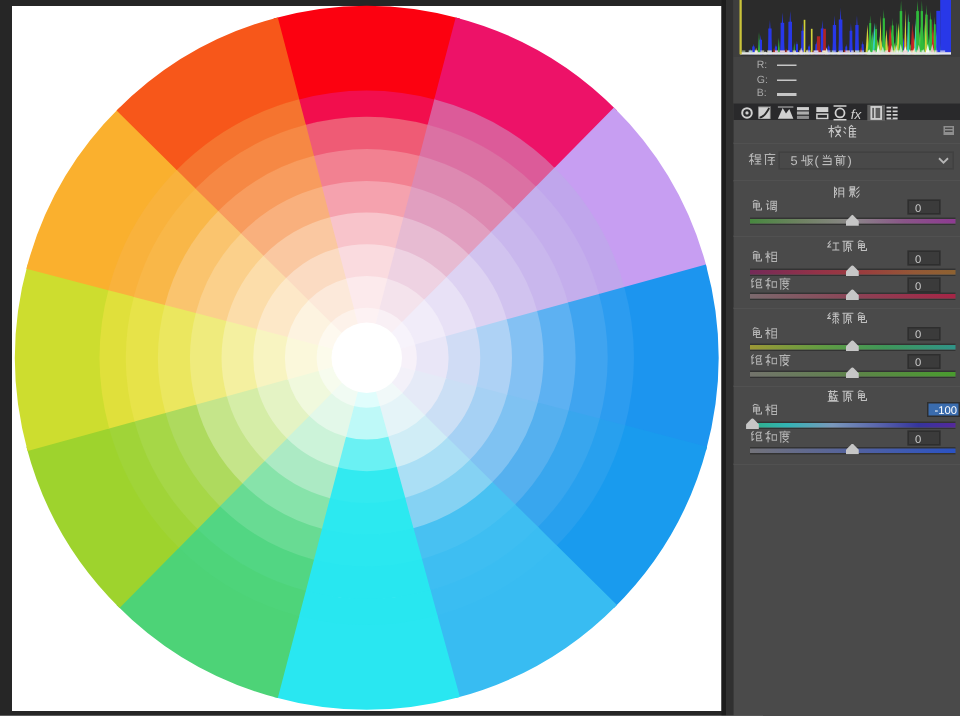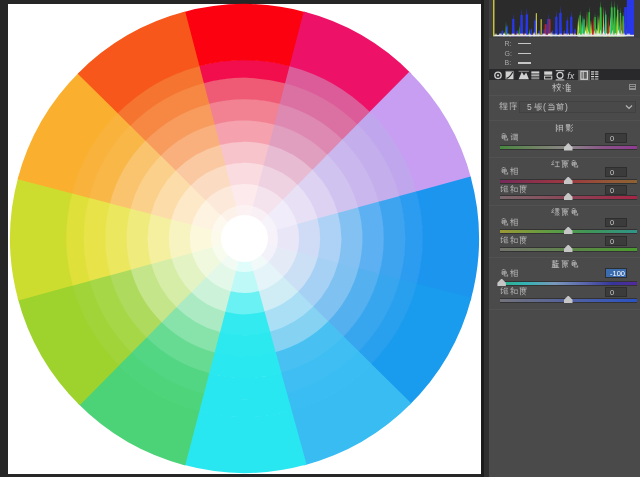--- a/index.html
+++ b/index.html
@@ -484,21 +484,21 @@
       </svg>
     </div>
     <div style="position:absolute;left:500px;top:268.5px;display:flex;gap:1px">
       <svg width="8.5" height="8.5" viewBox="0 0 100 100" style="vertical-align:top">
         <path d="M38,4 L24,18 M38,6 L64,14 M28,30 H74 V58 H28 Z M28,44 H74 M50,30 V58 M28,58 V66 M50,58 V82 H90 M90,82 V66" fill="none" stroke="#b5b5b5" stroke-width="8" stroke-linecap="round"></path>
       </svg>
       <svg width="8.5" height="8.5" viewBox="0 0 100 100" style="vertical-align:top">
         <path d="M22,6 V92 M4,28 H42 M22,34 L8,56 M22,34 L36,56 M54,14 H92 V86 H54 Z M54,38 H92 M54,62 H92" fill="none" stroke="#b5b5b5" stroke-width="8" stroke-linecap="round"></path>
       </svg>
     </div>
-    <div style="position:absolute;left:605px;top:268px;width:22px;height:9.5px;background:#3a6cae;border:1px solid #2e2e2e;box-sizing:border-box;font-family:'Liberation Sans',sans-serif;font-size:7.5px;line-height:7.5px;color:#ffffff;padding-left:4px;padding-top:0.5px">-100</div>
+    <div style="position:absolute;left:618px;top:268px;width:22px;height:9.5px;background:#3a6cae;border:1px solid #2e2e2e;box-sizing:border-box;font-family:'Liberation Sans',sans-serif;font-size:7.5px;line-height:7.5px;color:#ffffff;padding-left:4px;padding-top:0.5px">-100</div>
     <div style="position:absolute;left:500.0px;top:281.5px;width:136.5px;height:3px;background:linear-gradient(90deg,#2fae86,#32b4b4 18%,#7a98bb 40%,#5a66ac 62%,#35359c 82%,#55289c);box-shadow:0 -1px 0 rgba(0,0,0,0.3),0 1px 0 rgba(0,0,0,0.3)"></div>
     <div style="position:absolute;left:497.388px;top:278.5px;width:8.5px;height:7.5px;background:#c6c6c6;clip-path:polygon(0% 100%,0% 58%,50% 0%,100% 58%,100% 100%)"></div>
     <div style="position:absolute;left:500px;top:287px;display:flex;gap:1px">
       <svg width="8.5" height="8.5" viewBox="0 0 100 100" style="vertical-align:top">
         <path d="M26,6 L12,22 M12,30 H28 M16,30 V78 M16,78 L30,66 M56,14 L44,30 M56,14 H88 L82,28 M52,38 H84 V60 H52 Z M52,60 V80 H92 V70" fill="none" stroke="#b5b5b5" stroke-width="8" stroke-linecap="round"></path>
       </svg>
       <svg width="8.5" height="8.5" viewBox="0 0 100 100" style="vertical-align:top">
         <path d="M4,26 H44 M24,10 V90 M24,48 L10,66 M24,48 L38,66 M34,4 L18,16 M56,34 H92 V76 H56 Z" fill="none" stroke="#b5b5b5" stroke-width="8" stroke-linecap="round"></path>
       </svg>
       <svg width="8.5" height="8.5" viewBox="0 0 100 100" style="vertical-align:top">

